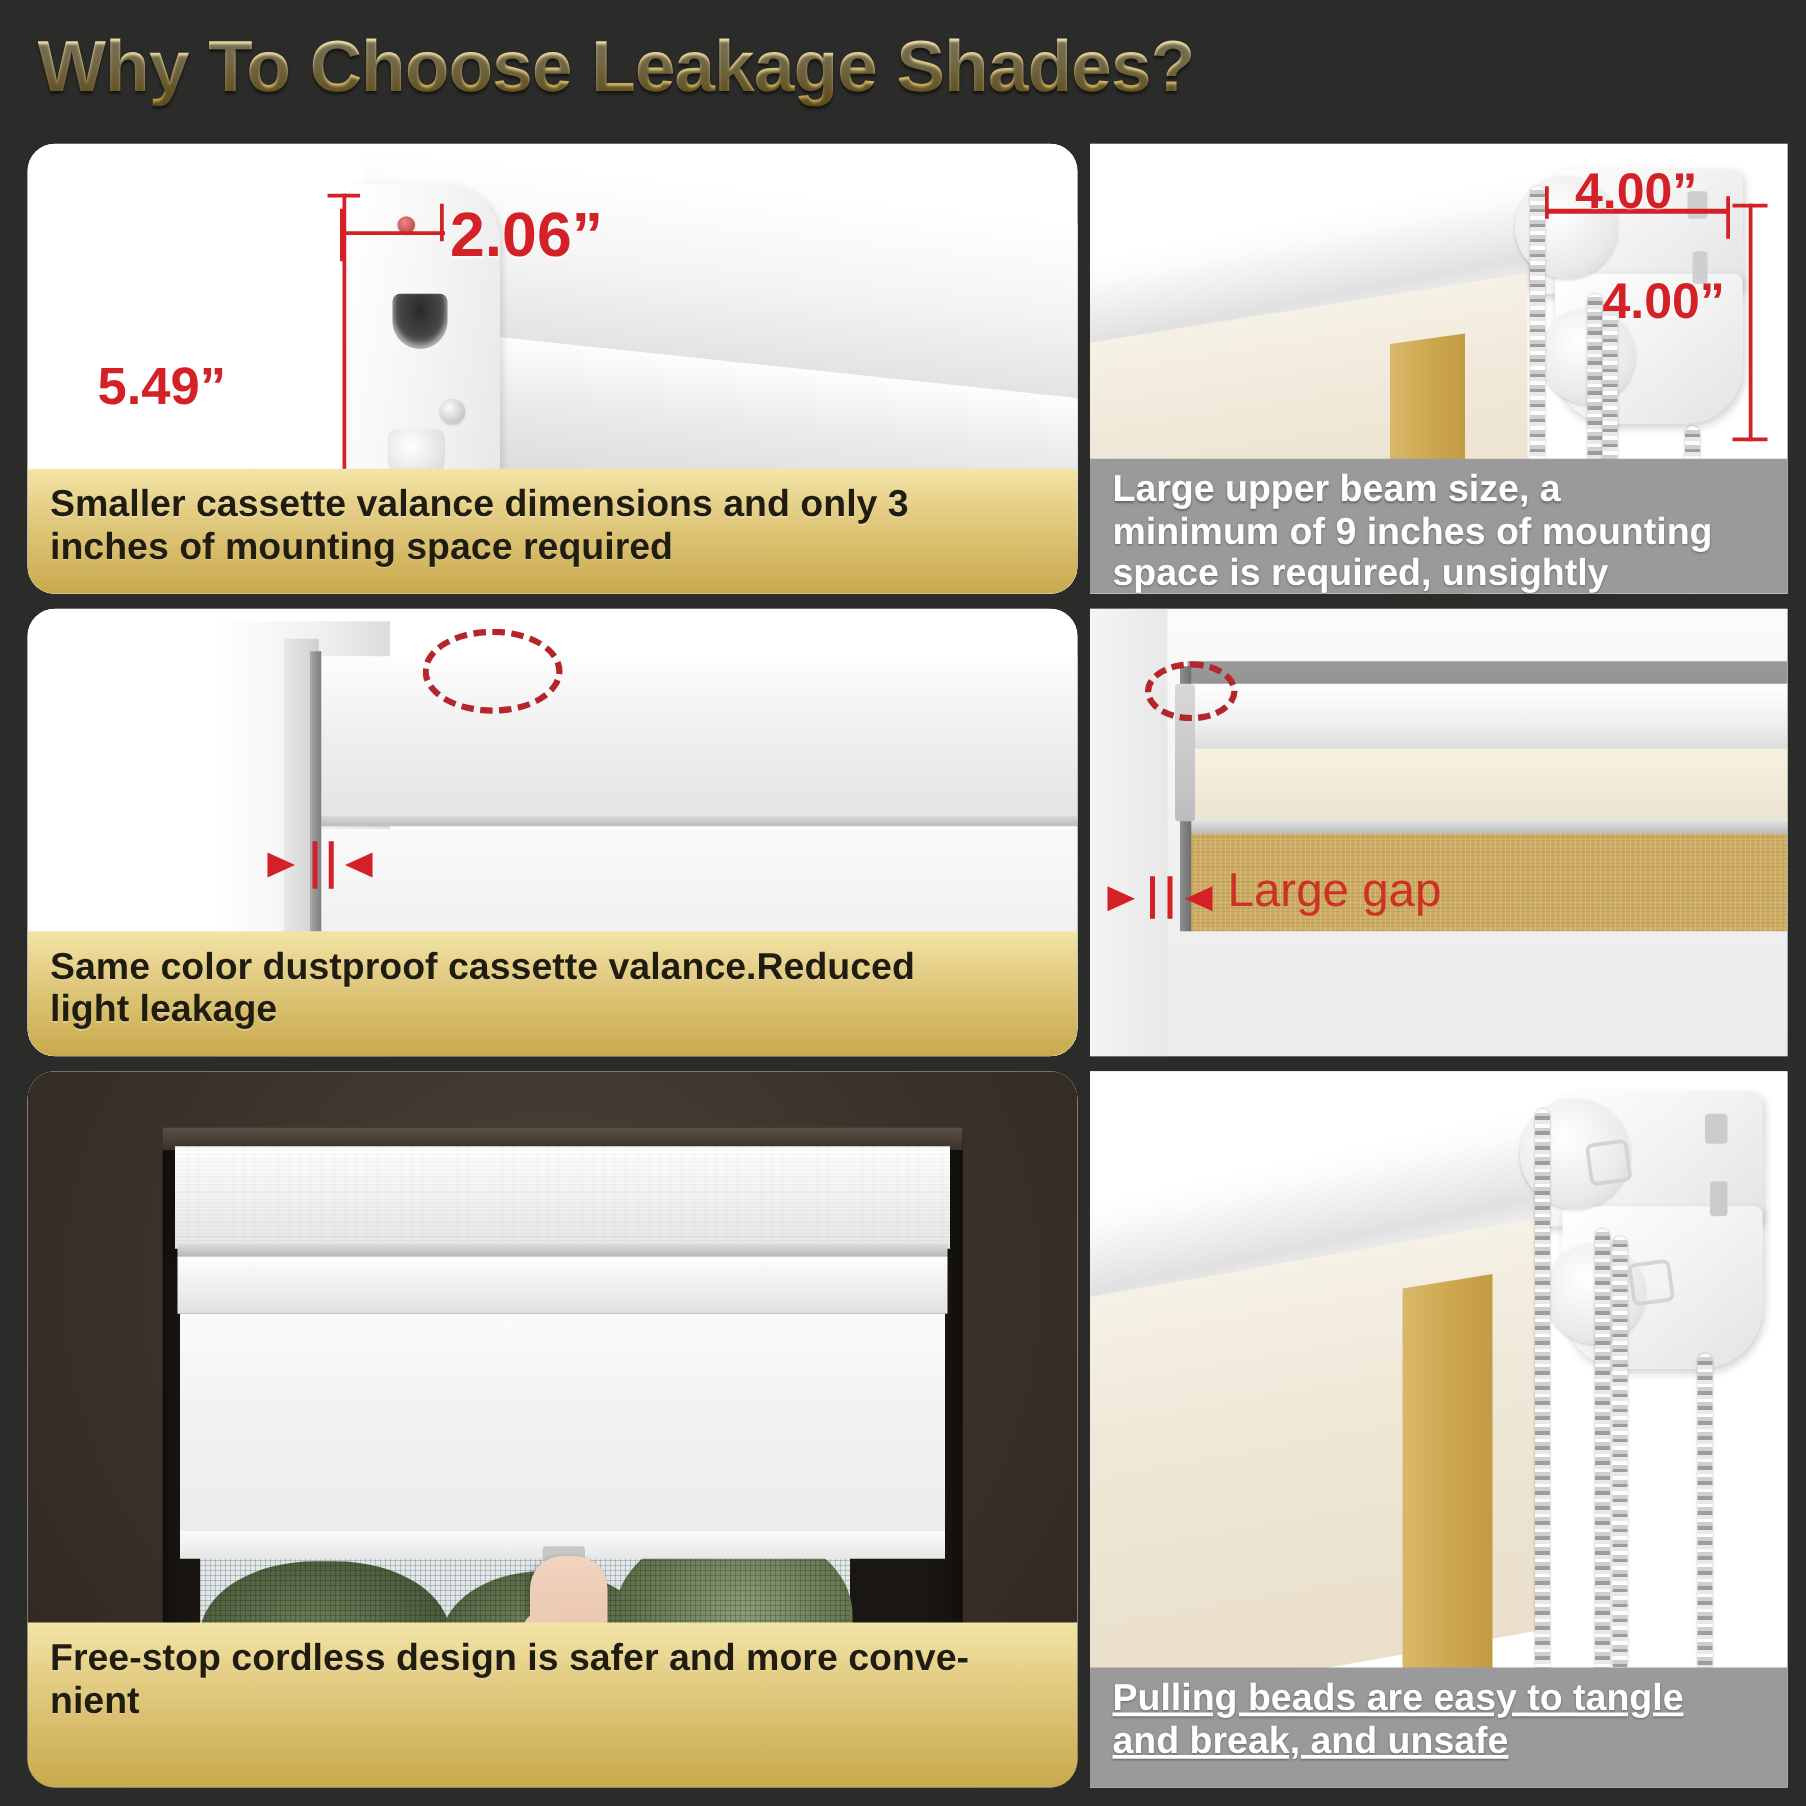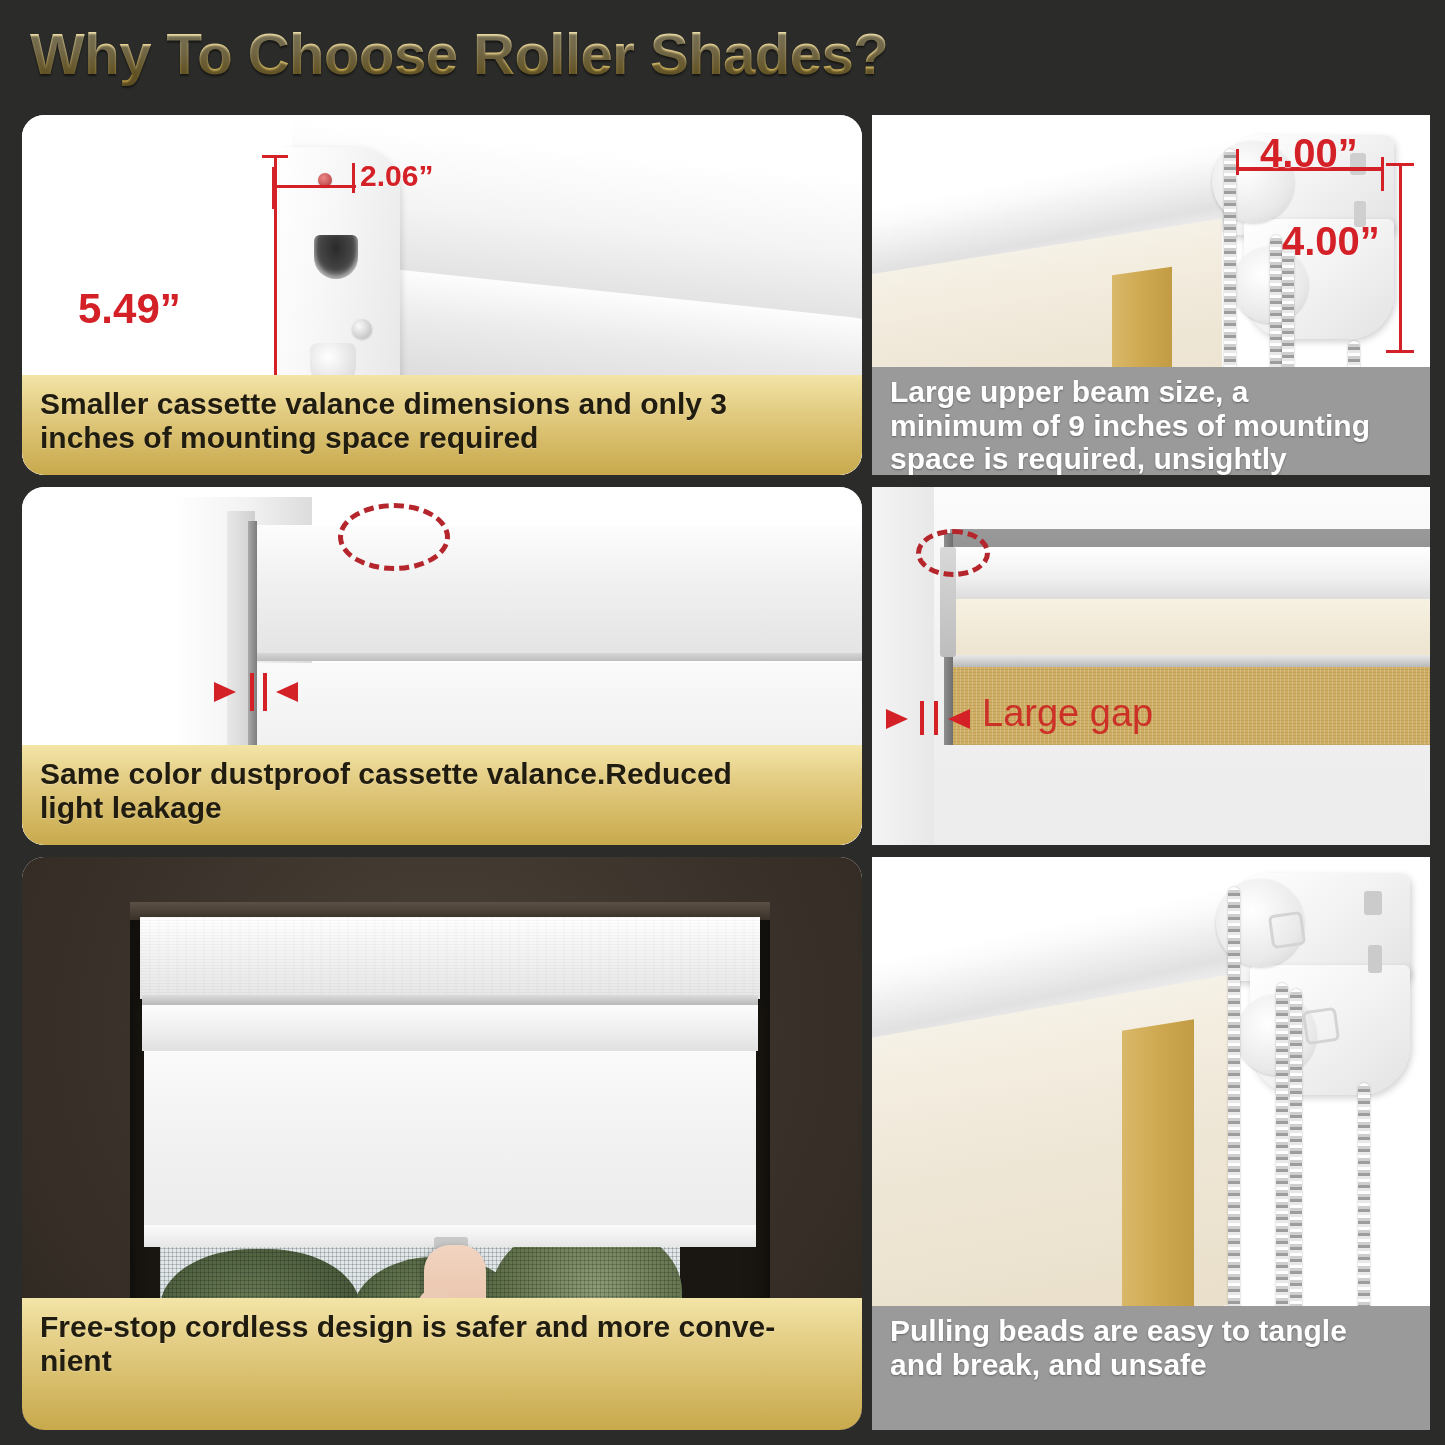--- a/index.html
+++ b/index.html
@@ -50,21 +50,21 @@
     border-bottom-left-radius:22px; border-bottom-right-radius:22px;
     text-shadow:0 1px 0 rgba(255,255,255,.25);
   }
   .cap.grey {
     color:#ffffff;
     background:#9a9a9a;
     text-shadow:0 1px 2px rgba(0,0,0,.35);
   }
   .panel.left  .cap { height:100px; }
   .panel.right .cap { height:108px; padding-top:8px; }
-  .panel.right.row3 .cap { height:124px; }
+  .panel.right.row3 .cap { height:96px;text-decoration:underline; }
   .panel.left.row3 .cap { height:132px; }
 
   
   .white-bg { position:absolute; inset:0; background:#ffffff; }
 
   
   .tex-lin {
     background-image:
       repeating-linear-gradient(90deg, rgba(0,0,0,.045) 0 1px, rgba(0,0,0,0) 1px 4px),
       repeating-linear-gradient(0deg, rgba(0,0,0,.03) 0 1px, rgba(0,0,0,0) 1px 5px);
@@ -222,39 +222,39 @@
   }
   .p4-clip {
     position:absolute; left:68px; top:60px; width:16px; height:110px;
     background:linear-gradient(180deg,#d8d8d8,#bdbdbd);
     border-radius:3px;
   }
 </style>
 </head>
 <body>
 
-<div id="page-title">Why To Choose Roller Shades?</div>
+<div id="page-title">Why To Choose Leakage Shades?</div>
 
 <div class="panel left row1">
   <div class="photo">
     <div class="white-bg"></div>
 
     <div class="p1-body tex-horiz"></div>
     <div class="p1-body2 tex-horiz"></div>
     <div class="p1-cap"></div>
     <div class="p1-slot"></div>
     <div class="p1-screw" style="left:296px; top:58px; width:14px; height:14px; background:radial-gradient(circle at 40% 35%,#e88,#a33);"></div>
     <div class="p1-screw" style="left:330px; top:204px;"></div>
     <div class="p1-knob"></div>
     <div class="p1-tail tex-horiz"></div>
 
     <div class="dim-line" style="left:250px; top:52px; width:3px; height:42px;"></div>
     <div class="dim-line" style="left:330px; top:48px; width:3px; height:30px;"></div>
     <div class="dim-line" style="left:250px; top:70px; width:84px; height:3px;"></div>
-    <div class="dim-label" style="left:338px; top:44px; font-size:30px;">2.06”</div>
+    <div class="dim-label" style="left:338px; top:44px; font-size:50px;">2.06”</div>
 
     <div class="dim-line" style="left:252px; top:40px; width:3px; height:310px;"></div>
     <div class="dim-line" style="left:240px; top:40px; width:26px; height:3px;"></div>
     <div class="dim-line" style="left:240px; top:347px; width:26px; height:3px;"></div>
     <div class="dim-label" style="left:56px; top:170px; font-size:42px;">5.49”</div>
   </div>
 
   <div class="cap gold">Smaller cassette valance dimensions and only 3
 inches of mounting space required</div>
 </div>

